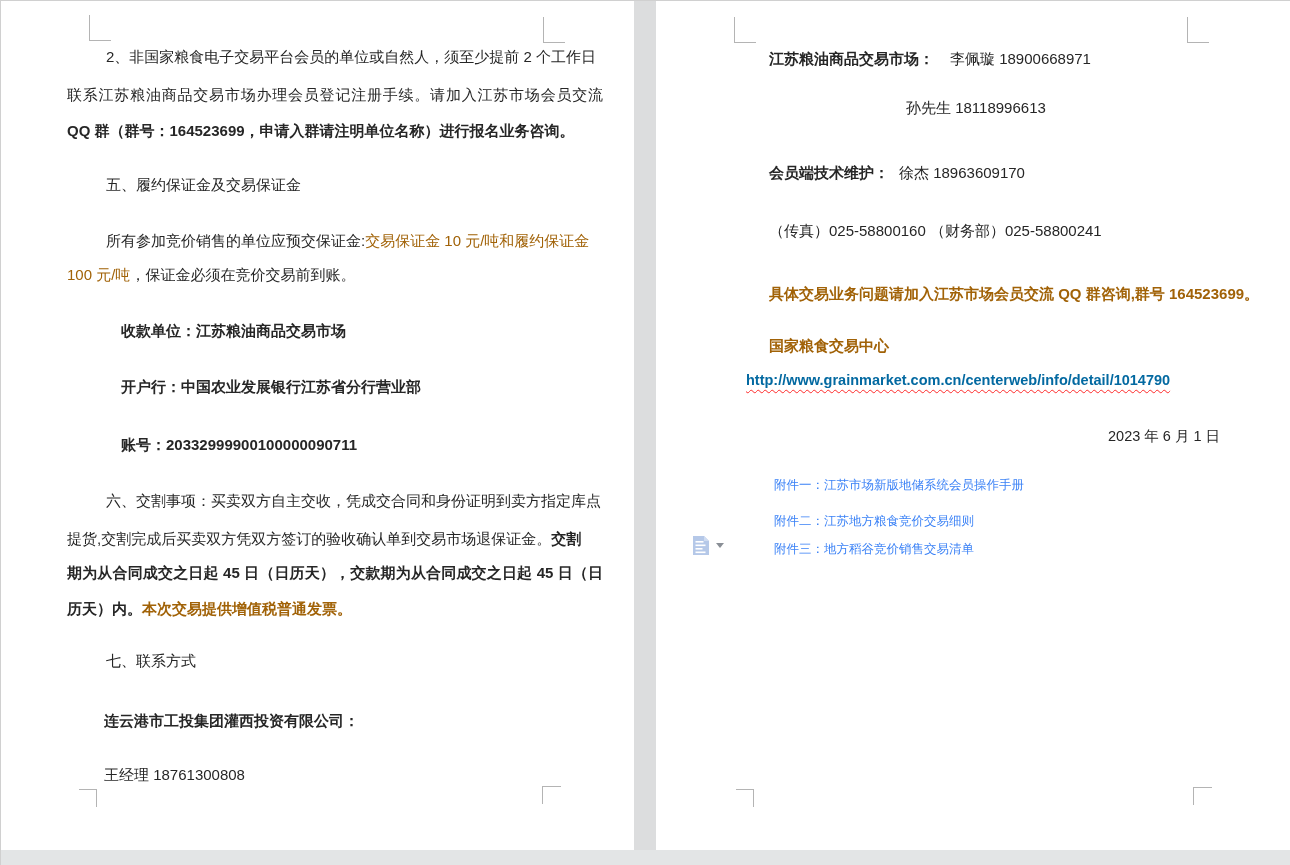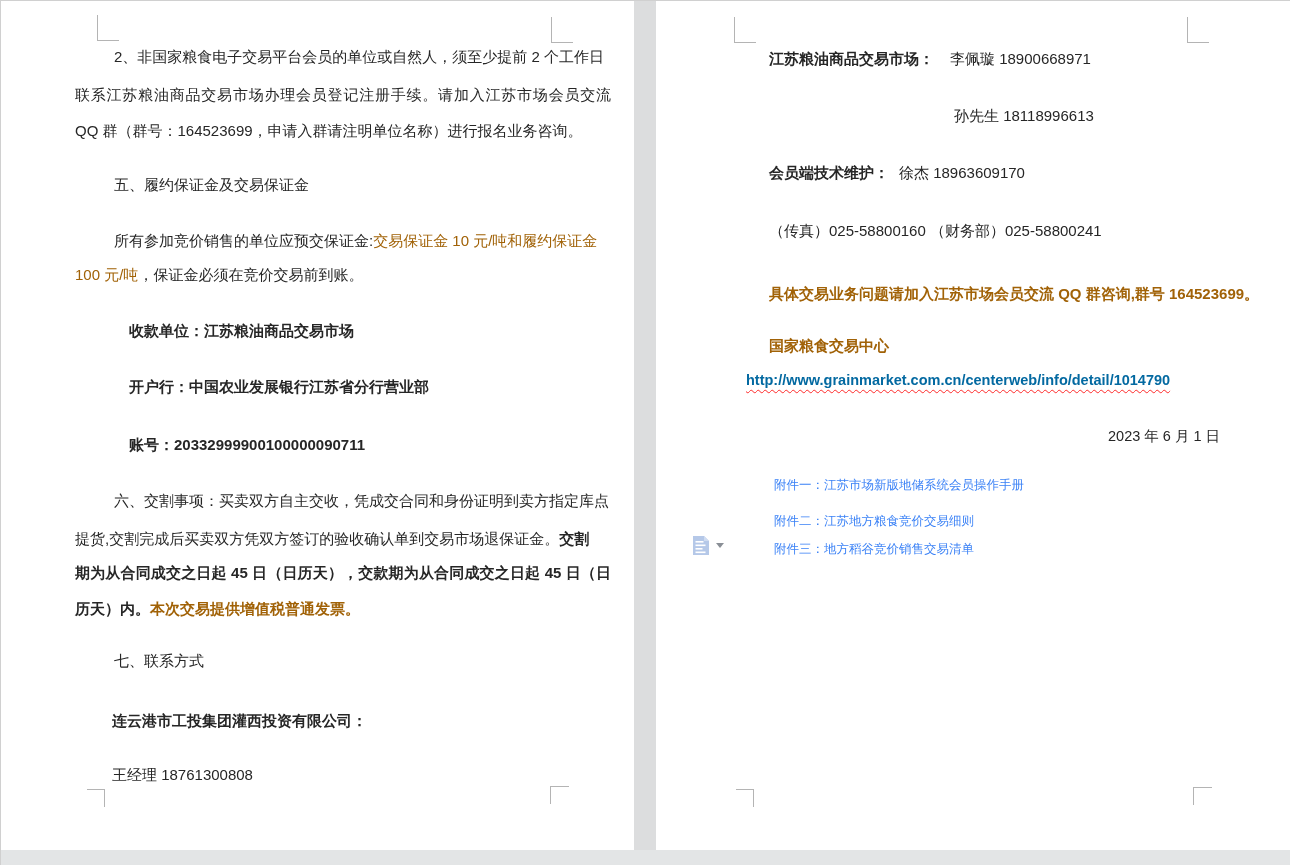--- a/index.html
+++ b/index.html
@@ -10,21 +10,21 @@
     overflow:hidden;
   }
   .screen {
     position:relative; width:1290px; height:865px;
     background:#ffffff;
     border:1px solid #d0d0d0;
   }
   .page {
     position:absolute; top:0; height:849px; background:#ffffff;
   }
-  .page-left  { left:8px;   width:661px; }
+  .page-left  { left:0;   width:661px; }
   .page-gap   { position:absolute; top:0; left:633px; width:22px; height:849px; background:#dcddde; }
   .page-right { left:655px; width:634px;padding-left:31px; }
   .bottom-strip { position:absolute; left:0; top:849px; width:1289px; height:15px; background:#e3e5e6; }
 
   
   .mark { position:absolute; }
   .mark-tl, .mark-tr { width:22px; height:26px; border-left:1px solid #b4b4b4; border-bottom:1px solid #b4b4b4; }
   .mark-bl { width:18px; height:18px; border-top:1px solid #b4b4b4; border-right:1px solid #b4b4b4; }
   .mark-br { width:19px; height:18px; border-top:1px solid #b4b4b4; border-left:1px solid #b4b4b4; }
 
@@ -67,21 +67,21 @@
 <div class="screen">
 
   <div class="page page-left">
     <div class="mark mark-tl" style="left:88px;  top:14px;"></div>
     <div class="mark mark-tr" style="left:542px; top:16px;"></div>
     <div class="mark mark-bl" style="left:78px;  top:788px;"></div>
     <div class="mark mark-br" style="left:541px; top:785px;"></div>
 
     <div class="line" style="left:105px; top:46px;">2、非国家粮食电子交易平台会员的单位或自然人，须至少提前 2 个工作日</div>
     <div class="line just" style="left:66px; top:84px;">联系江苏粮油商品交易市场办理会员登记注册手续。请加入江苏市场会员交流</div>
-    <div class="line" style="left:66px; top:120px;">QQ 群（群号：164523699，申请入群请注明单位名称）进行报名业务咨询。</div>
+    <div class="line" style="left:66px; top:120px;font-weight:bold;">QQ 群（群号：164523699，申请入群请注明单位名称）进行报名业务咨询。</div>
 
     <div class="line" style="left:105px; top:174px;">五、履约保证金及交易保证金</div>
 
     <div class="line" style="left:105px; top:230px;"><span>所有参加竞价销售的单位应预交保证金:</span><span class="red">交易保证金 10 元/吨和履约保证金</span></div>
     <div class="line" style="left:66px; top:264px;"><span class="red">100 元/吨</span><span>，保证金必须在竞价交易前到账。</span></div>
 
     <div class="line b" style="left:120px; top:320px;">收款单位：江苏粮油商品交易市场</div>
     <div class="line b" style="left:120px; top:376px;">开户行：中国农业发展银行江苏省分行营业部</div>
     <div class="line b" style="left:120px; top:434px;">账号：20332999900100000090711</div>
 
@@ -97,21 +97,21 @@
 
   <div class="page-gap"></div>
 
   <div class="page page-right">
     <div class="mark mark-tl" style="left:78px;  top:16px;"></div>
     <div class="mark mark-tr" style="left:531px; top:16px;"></div>
     <div class="mark mark-bl" style="left:80px;  top:788px;"></div>
     <div class="mark mark-br" style="left:537px; top:786px;"></div>
 
     <div class="line" style="left:113px; top:48px;"><span class="b">江苏粮油商品交易市场：</span><span class="gap16"></span><span>李佩璇 18900668971</span></div>
-    <div class="line" style="left:250px; top:105px;margin-left:48px;">孙先生 18118996613</div>
+    <div class="line" style="left:250px; top:97px;">孙先生 18118996613</div>
     <div class="line" style="left:113px; top:162px;"><span class="b">会员端技术维护：</span><span class="gap10"></span><span>徐杰 18963609170</span></div>
     <div class="line" style="left:113px; top:220px;">（传真）025-58800160 （财务部）025-58800241</div>
 
     <div class="line b red" style="left:113px; top:283px;">具体交易业务问题请加入江苏市场会员交流 QQ 群咨询,群号 164523699。</div>
     <div class="line b red" style="left:113px; top:335px;">国家粮食交易中心</div>
     <div class="line url" style="left:90px; top:369px;">http://www.grainmarket.com.cn/centerweb/info/detail/1014790</div>
 
     <div class="line date" style="left:452px; top:425px;">2023 年 6 月 1 日</div>
 
     <div class="att" style="left:118px; top:476px;"><span>附件一：</span><span>江苏市场新版地储系统会员操作手册</span></div>

